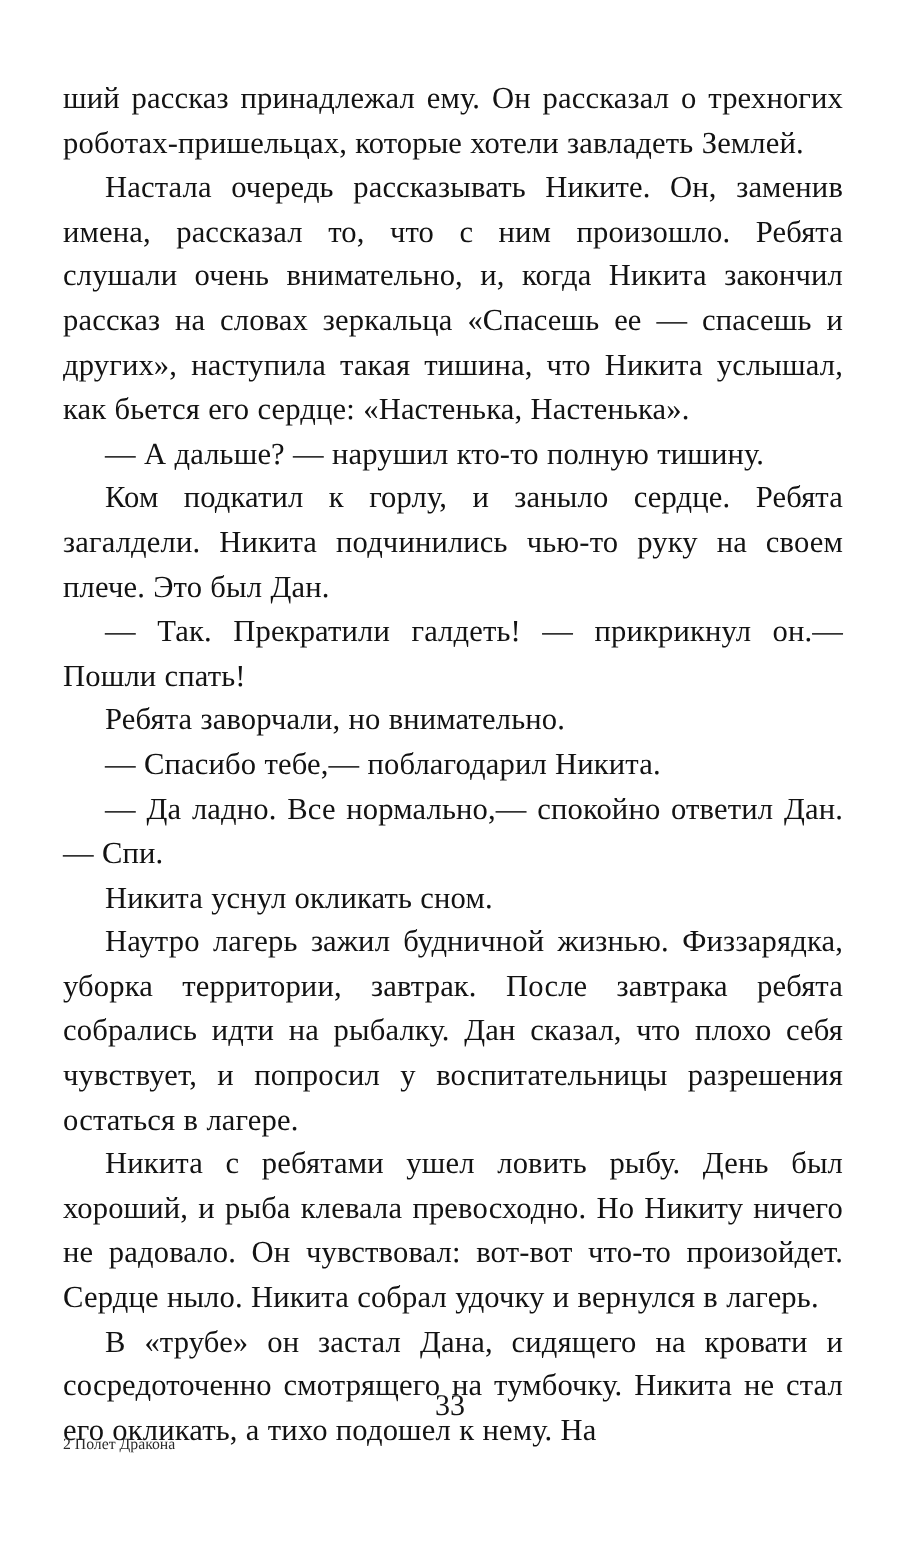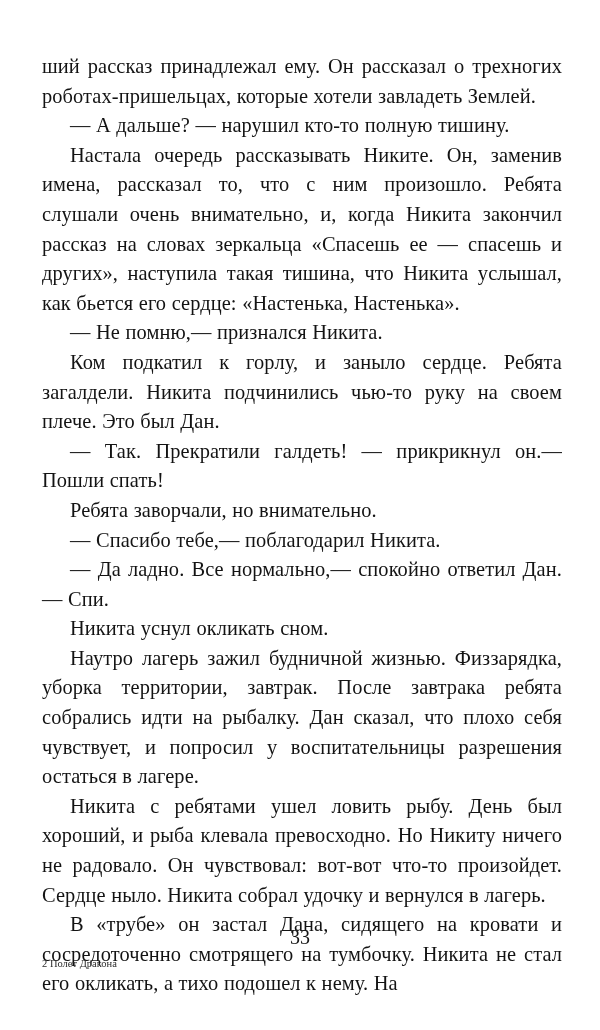--- a/index.html
+++ b/index.html
@@ -74,23 +74,22 @@
     white-space: nowrap;
   }
 </style>
 </head>
 <body>
 
 <div class="page">
 
   <div class="text-block">
     <p class="para cont nostretch">ший рассказ принадлежал ему. Он рассказал о трехногих роботах-пришельцах, которые хотели завладеть Землей.</p>
+    <p class="para indent nostretch">Настала очередь рассказывать Никите. Он, заменив имена, рассказал то, что с ним произошло. Ребята слушали очень внимательно, и, когда Никита закончил рассказ на словах зеркальца «Спасешь ее — спасешь и других», наступила такая тишина, что Никита услышал, как бьется его сердце: «Настенька, Настенька».</p>
     <p class="para indent nostretch">— А дальше? — нарушил кто-то полную тишину.</p>
-    <p class="para indent nostretch">Настала очередь рассказывать Никите. Он, заменив имена, рассказал то, что с ним произошло. Ребята слушали очень внимательно, и, когда Никита закончил рассказ на словах зеркальца «Спасешь ее — спасешь и других», наступила такая тишина, что Никита услышал, как бьется его сердце: «Настенька, Настенька».</p>
-    <p class="para indent nostretch">— Не помню,— признался Никита.</p>
     <p class="para indent nostretch">Ком подкатил к горлу, и заныло сердце. Ребята загалдели. Никита подчинились чью-то руку на своем плече. Это был Дан.</p>
     <p class="para indent nostretch">— Так. Прекратили галдеть! — прикрикнул он.— Пошли спать!</p>
     <p class="para indent nostretch">Ребята заворчали, но внимательно.</p>
     <p class="para indent nostretch">— Спасибо тебе,— поблагодарил Никита.</p>
     <p class="para indent nostretch">— Да ладно. Все нормально,— спокойно ответил Дан.— Спи.</p>
     <p class="para indent nostretch">Никита уснул окликать сном.</p>
     <p class="para indent nostretch">Наутро лагерь зажил будничной жизнью. Физзарядка, уборка территории, завтрак. После завтрака ребята собрались идти на рыбалку. Дан сказал, что плохо себя чувствует, и попросил у воспитательницы разрешения остаться в лагере.</p>
     <p class="para indent nostretch">Никита с ребятами ушел ловить рыбу. День был хороший, и рыба клевала превосходно. Но Никиту ничего не радовало. Он чувствовал: вот-вот что-то произойдет. Сердце ныло. Никита собрал удочку и вернулся в лагерь.</p>
     <p class="para indent nostretch">В «трубе» он застал Дана, сидящего на кровати и сосредоточенно смотрящего на тумбочку. Никита не стал его окликать, а тихо подошел к нему. На</p>
   </div>

